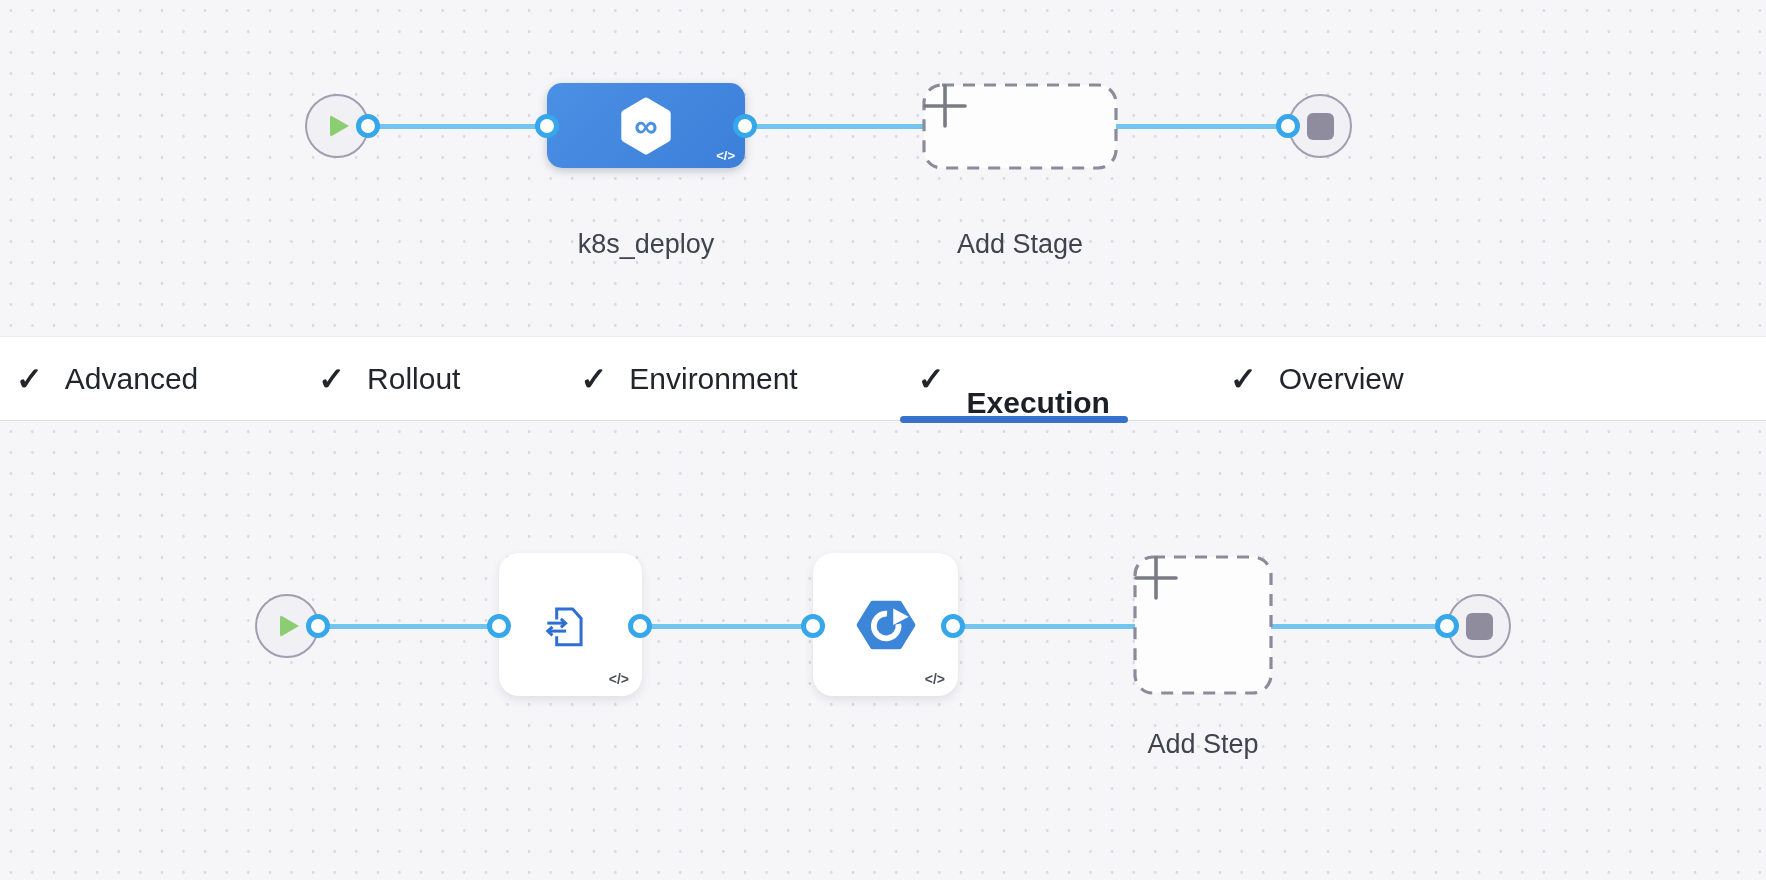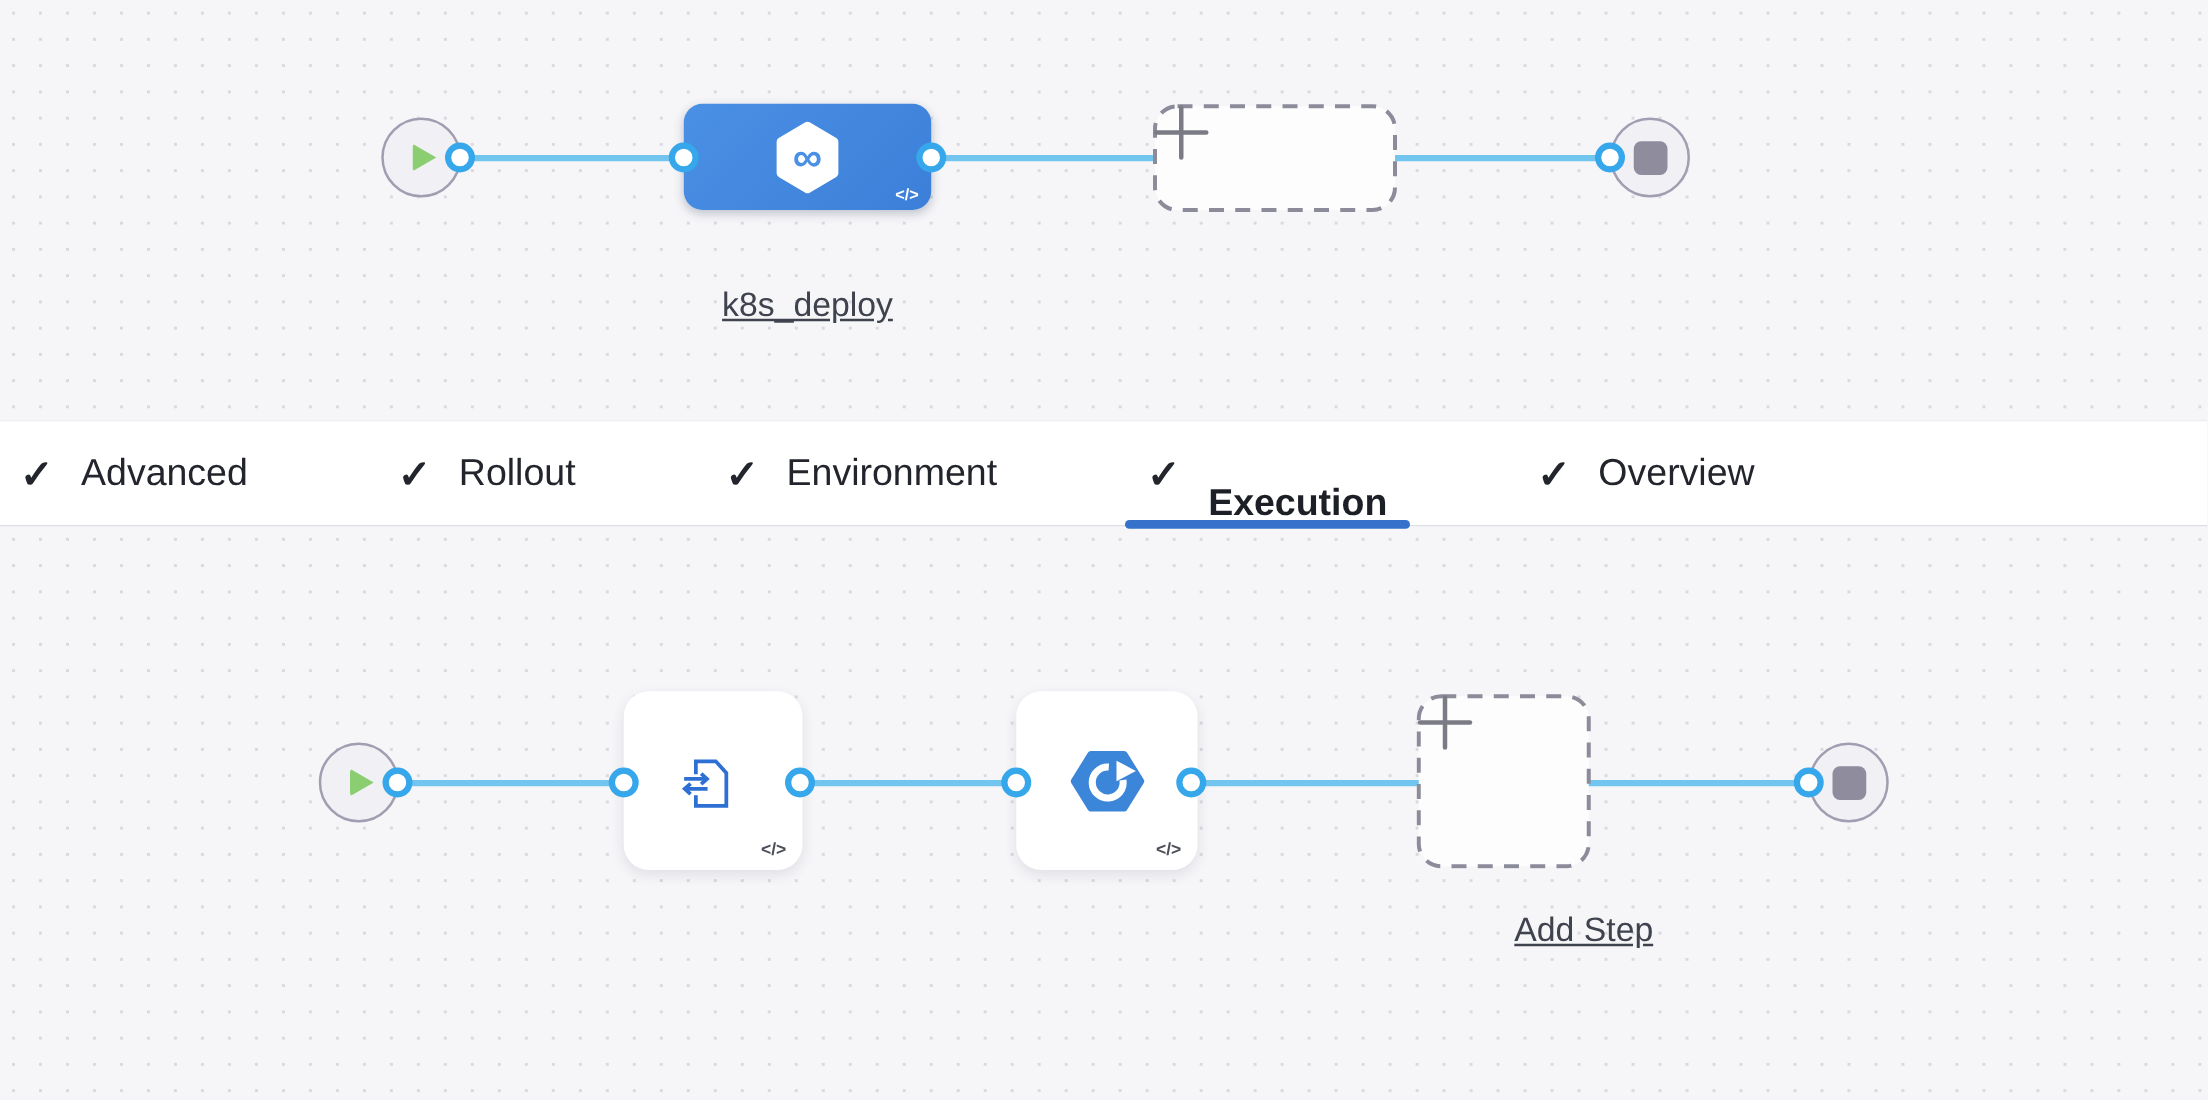--- a/index.html
+++ b/index.html
@@ -66,21 +66,21 @@
 
   
   .add-box { position:absolute; z-index:3; }
   .add-box svg { position:absolute; left:0; top:0; }
   .add-plus { position:absolute; left:0; top:0; width:100%; height:100%;
     display:flex; align-items:center; justify-content:center; }
 
   
   .node-label {
     position:absolute; text-align:center; color:#3f434e;
-    font-size:27px; line-height:44px; z-index:2;text-decoration:underline;
+    font-size:27px; line-height:44px; z-index:2;
   }
 
   
   .tabbar {
     position:absolute; left:0; top:336px; width:1766px; height:85px;
     background:#ffffff; border-top:1px solid #ececf1; border-bottom:1px solid #dedee5;
     display:flex; align-items:center; padding-left:6px; gap:100px; z-index:5;
   }
   .tab {
     position:relative; height:85px; display:flex; align-items:center; gap:22px;
@@ -130,20 +130,21 @@
         </svg>
       </div>
     </div>
 
     <div class="dot" style="left:1276px; top:114px;"></div>
     <div class="round-node" style="left:1288px; top:94px;">
       <div class="stop-sq"></div>
     </div>
 
     <div class="node-label" style="left:547px; top:222px; width:198px;">k8s_deploy</div>
+    <div class="node-label" style="left:922px; top:222px; width:196px;">Add Stage</div>
   </div>
 
   <div class="tabbar">
     <div class="tab">
       <span class="check">✓</span>
       <span class="tab-label">Advanced</span>
 
     </div>
     <div class="tab">
       <span class="check">✓</span>
@@ -210,16 +211,16 @@
           <line x1="3" y1="23" x2="43" y2="23" stroke="#7b7b86" stroke-width="3.6" stroke-linecap="round"></line>
         </svg>
       </div>
     </div>
 
     <div class="dot" style="left:1435px; top:193px;"></div>
     <div class="round-node" style="left:1447px; top:173px;">
       <div class="stop-sq"></div>
     </div>
 
-    <div class="node-label" style="left:1197px; top:301px; width:140px;">Add Step</div>
+    <div class="node-label" style="left:1133px; top:301px; width:140px;">Add Step</div>
   </div>
 
 </div>
 
 </body></html>

